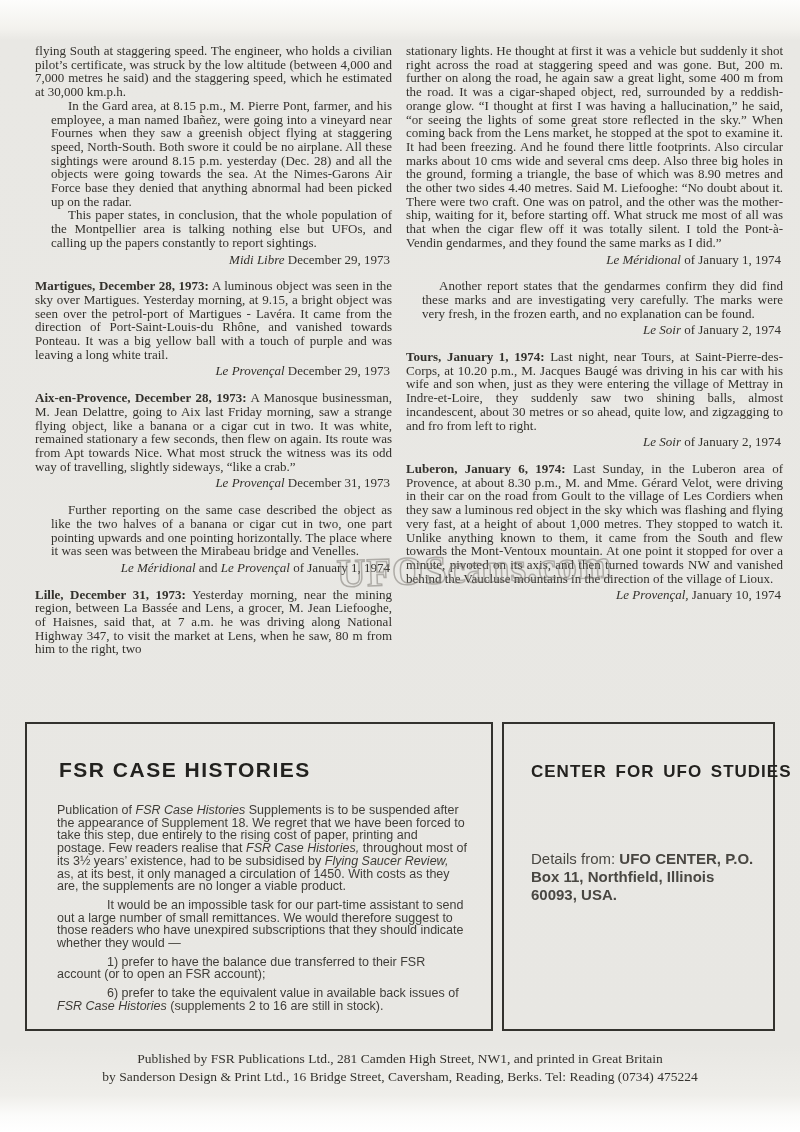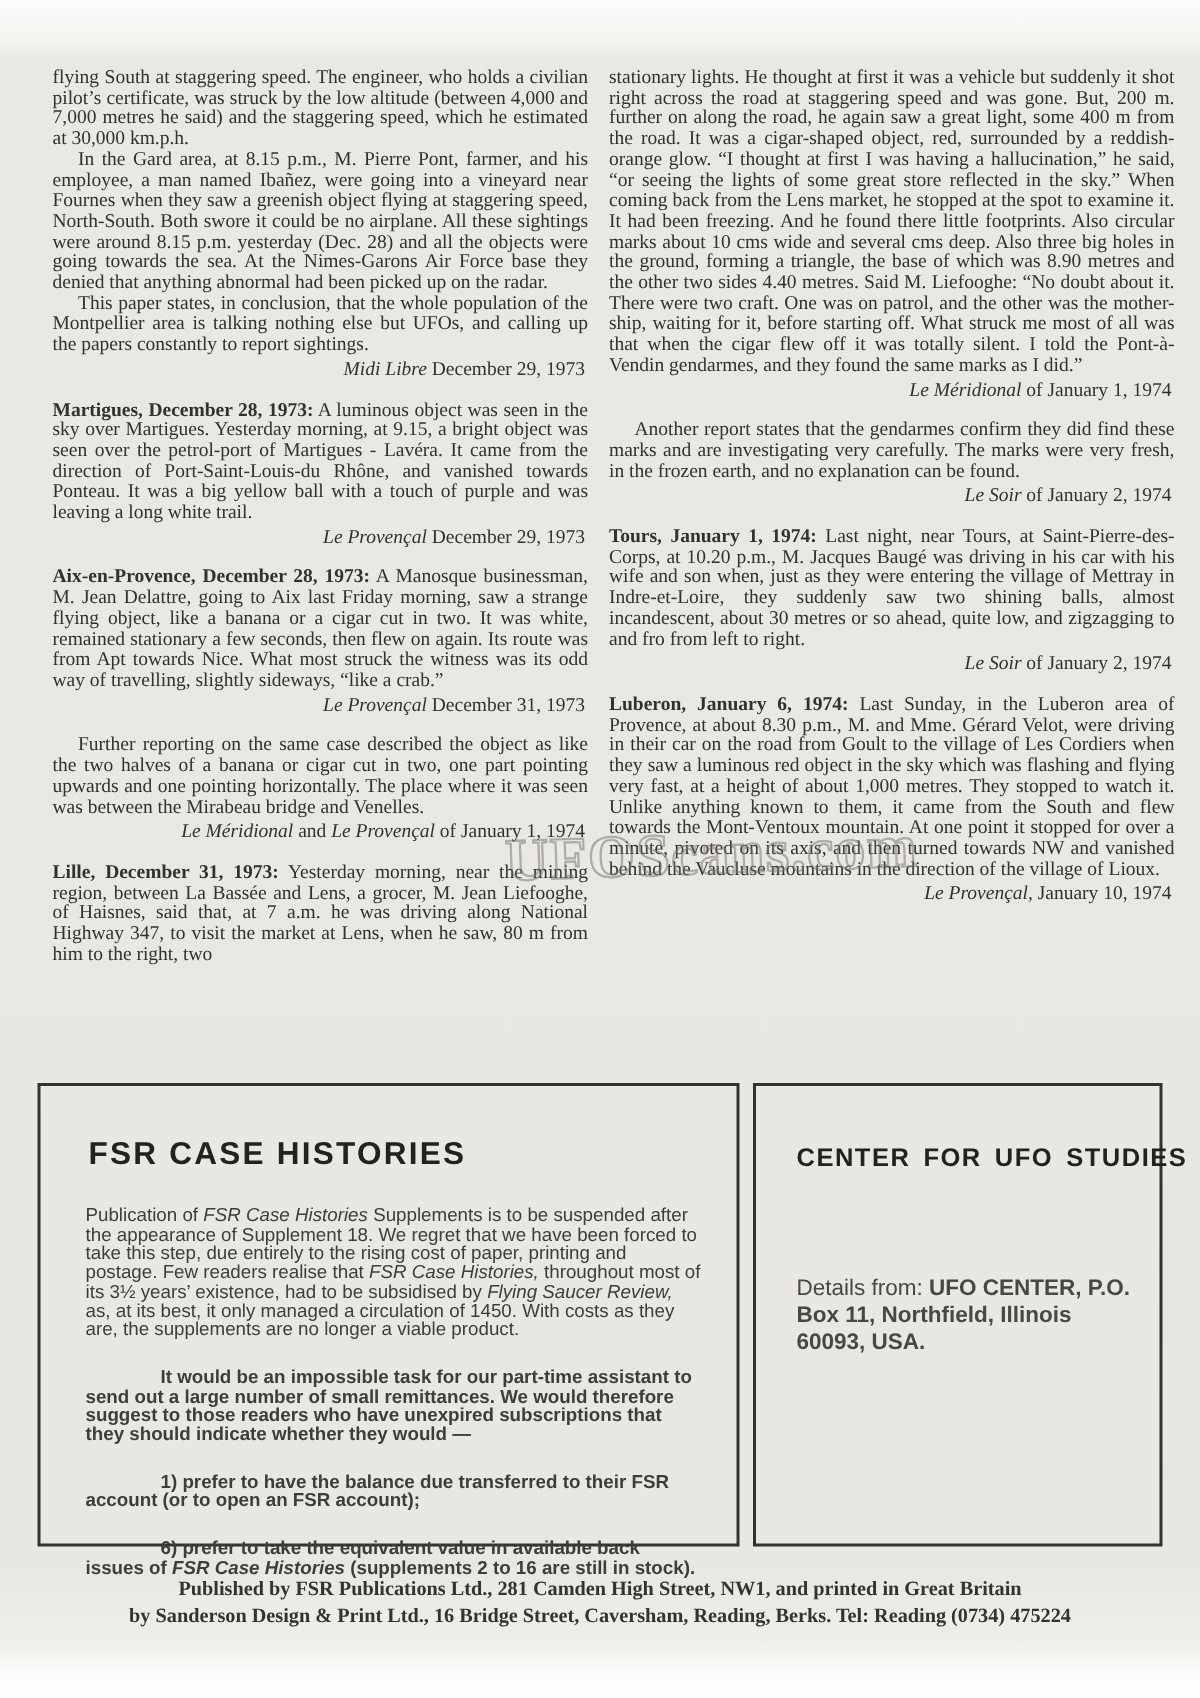--- a/index.html
+++ b/index.html
@@ -6,21 +6,21 @@
   .page{
     position:relative;width:800px;height:1132px;overflow:hidden;
     background:linear-gradient(180deg,#fdfdfc 0px,#f3f2ee 28px,#e9e8e4 40px,#e8e7e3 1045px,#efeeea 1095px,#fbfbfa 1115px,#ffffff 1132px);
     font-family:"Liberation Serif",serif;color:#32302b;
   }
   .article{position:absolute;left:35px;top:44px;width:748px;display:flex;gap:14px;}
   .col{font-size:13px;line-height:13.7px;text-align:justify;color:#33312c;}
   .col-left{width:357px;}
   .col-right{width:377px;}
   .para{margin:0;}
-  .ind1{text-indent:17px;}
+  .ind1{text-indent:17px;margin-left:16px;}
   .ind2{text-indent:50px;}
   .cite{text-align:right;margin:3px 2px 13px 0;}
   span.b{font-weight:bold;margin-top:36px;}
   span.i{font-style:italic;}
 
   .watermark{
     position:absolute;left:336px;top:550px;
     font-family:"Liberation Serif",serif;font-weight:bold;font-size:40px;letter-spacing:1px;
     transform:rotate(-2deg);transform-origin:left top;
     color:rgba(255,255,255,0.06);
@@ -35,37 +35,37 @@
   .fsr-title{
     position:absolute;left:32px;top:34px;
     font-family:"Liberation Sans",sans-serif;font-weight:bold;font-size:21px;
     letter-spacing:1.5px;color:#23221f;
   }
   .fsr-body{
     position:absolute;left:30px;top:80px;width:410px;
     font-family:"Liberation Sans",sans-serif;font-size:12.5px;line-height:12.7px;
     color:#3f3d38;text-align:left;
   }
-  .fsr-body .para + .para{margin-top:19px;font-weight:bold;}
+  .fsr-body .para + .para{margin-top:6px;}
 
   .cufos-title{
     position:absolute;left:27px;top:38px;
     font-family:"Liberation Sans",sans-serif;font-weight:bold;font-size:17px;
     letter-spacing:1px;word-spacing:3px;color:#23221f;white-space:nowrap;
   }
   .cufos-body{
     position:absolute;left:27px;top:100px;width:228px;
     font-family:"Liberation Sans",sans-serif;font-size:15px;line-height:18px;
     color:#494742;text-align:left;
   }
   .cufos-body .para.g{margin-top:26px;}
 
   .footer{
     position:absolute;left:0;top:1050px;width:800px;text-align:center;
-    font-family:"Liberation Serif",serif;font-weight:bold;font-size:13.5px;line-height:18px;
+    font-family:"Liberation Serif",serif;font-weight:normal;font-size:13.5px;line-height:18px;
     color:#35332e;
   }
 </style>
 </head>
 <body>
 
 <div class="page">
 
   <div class="article">
     <div class="col col-left">

